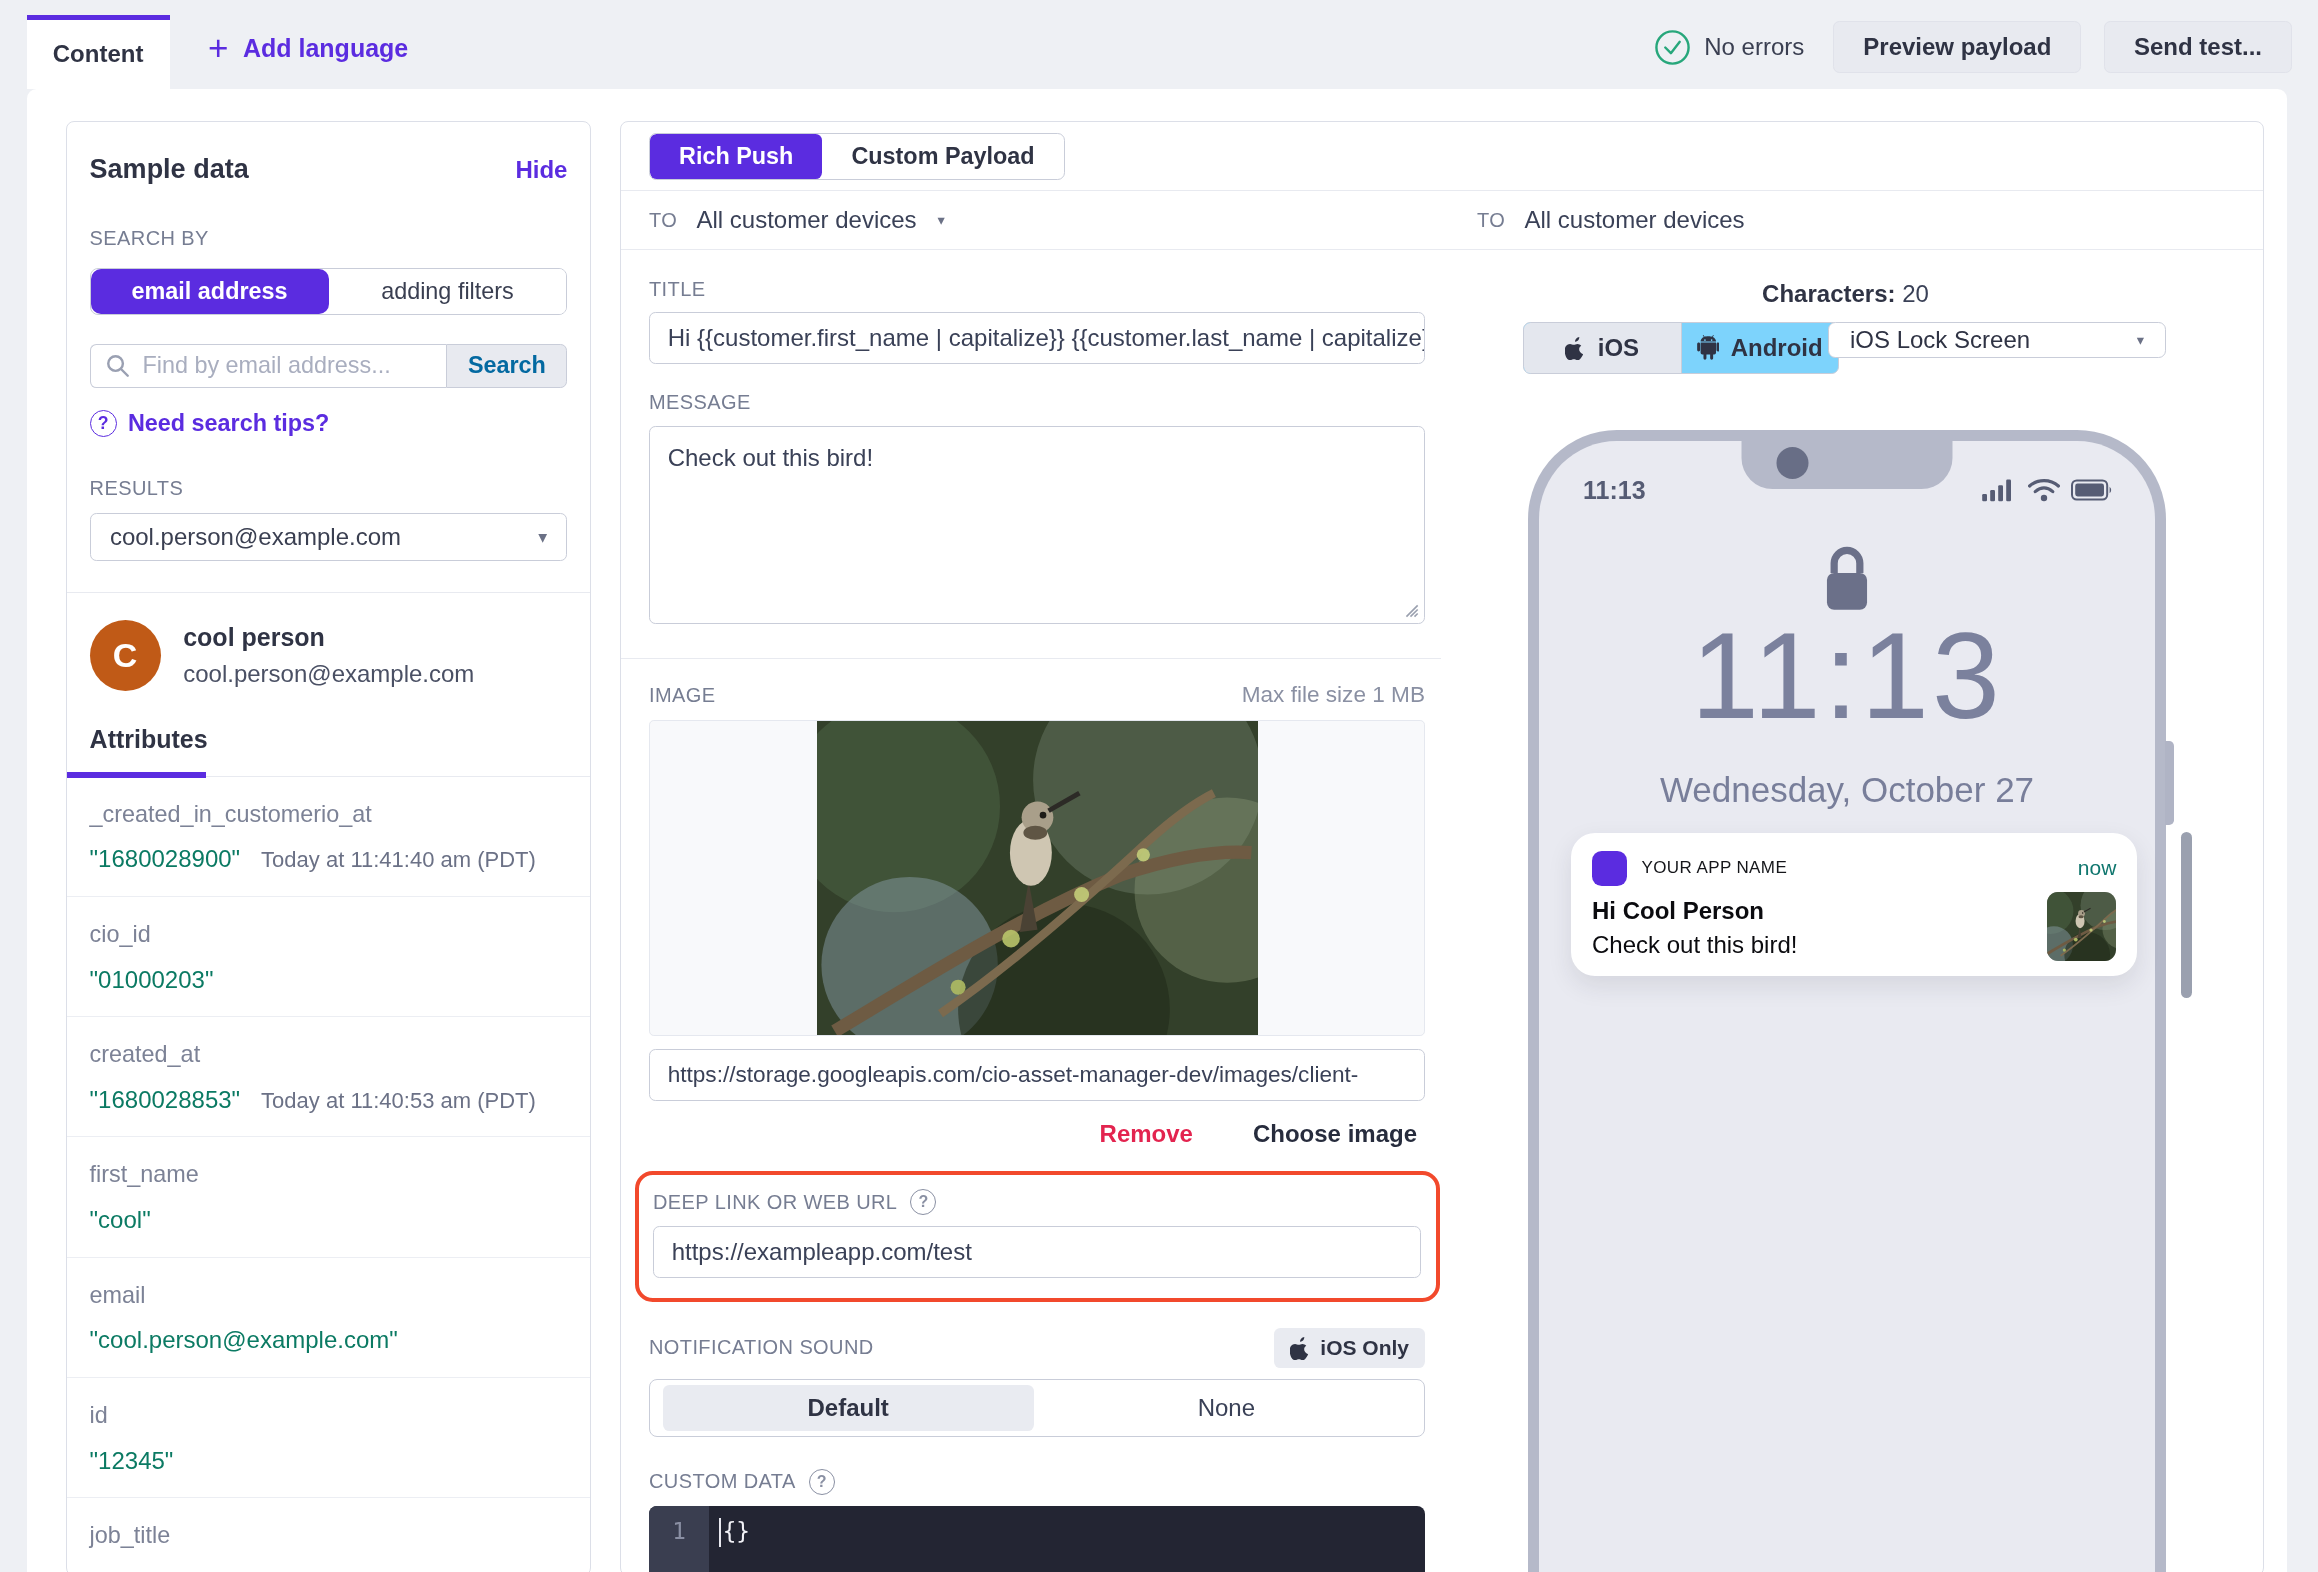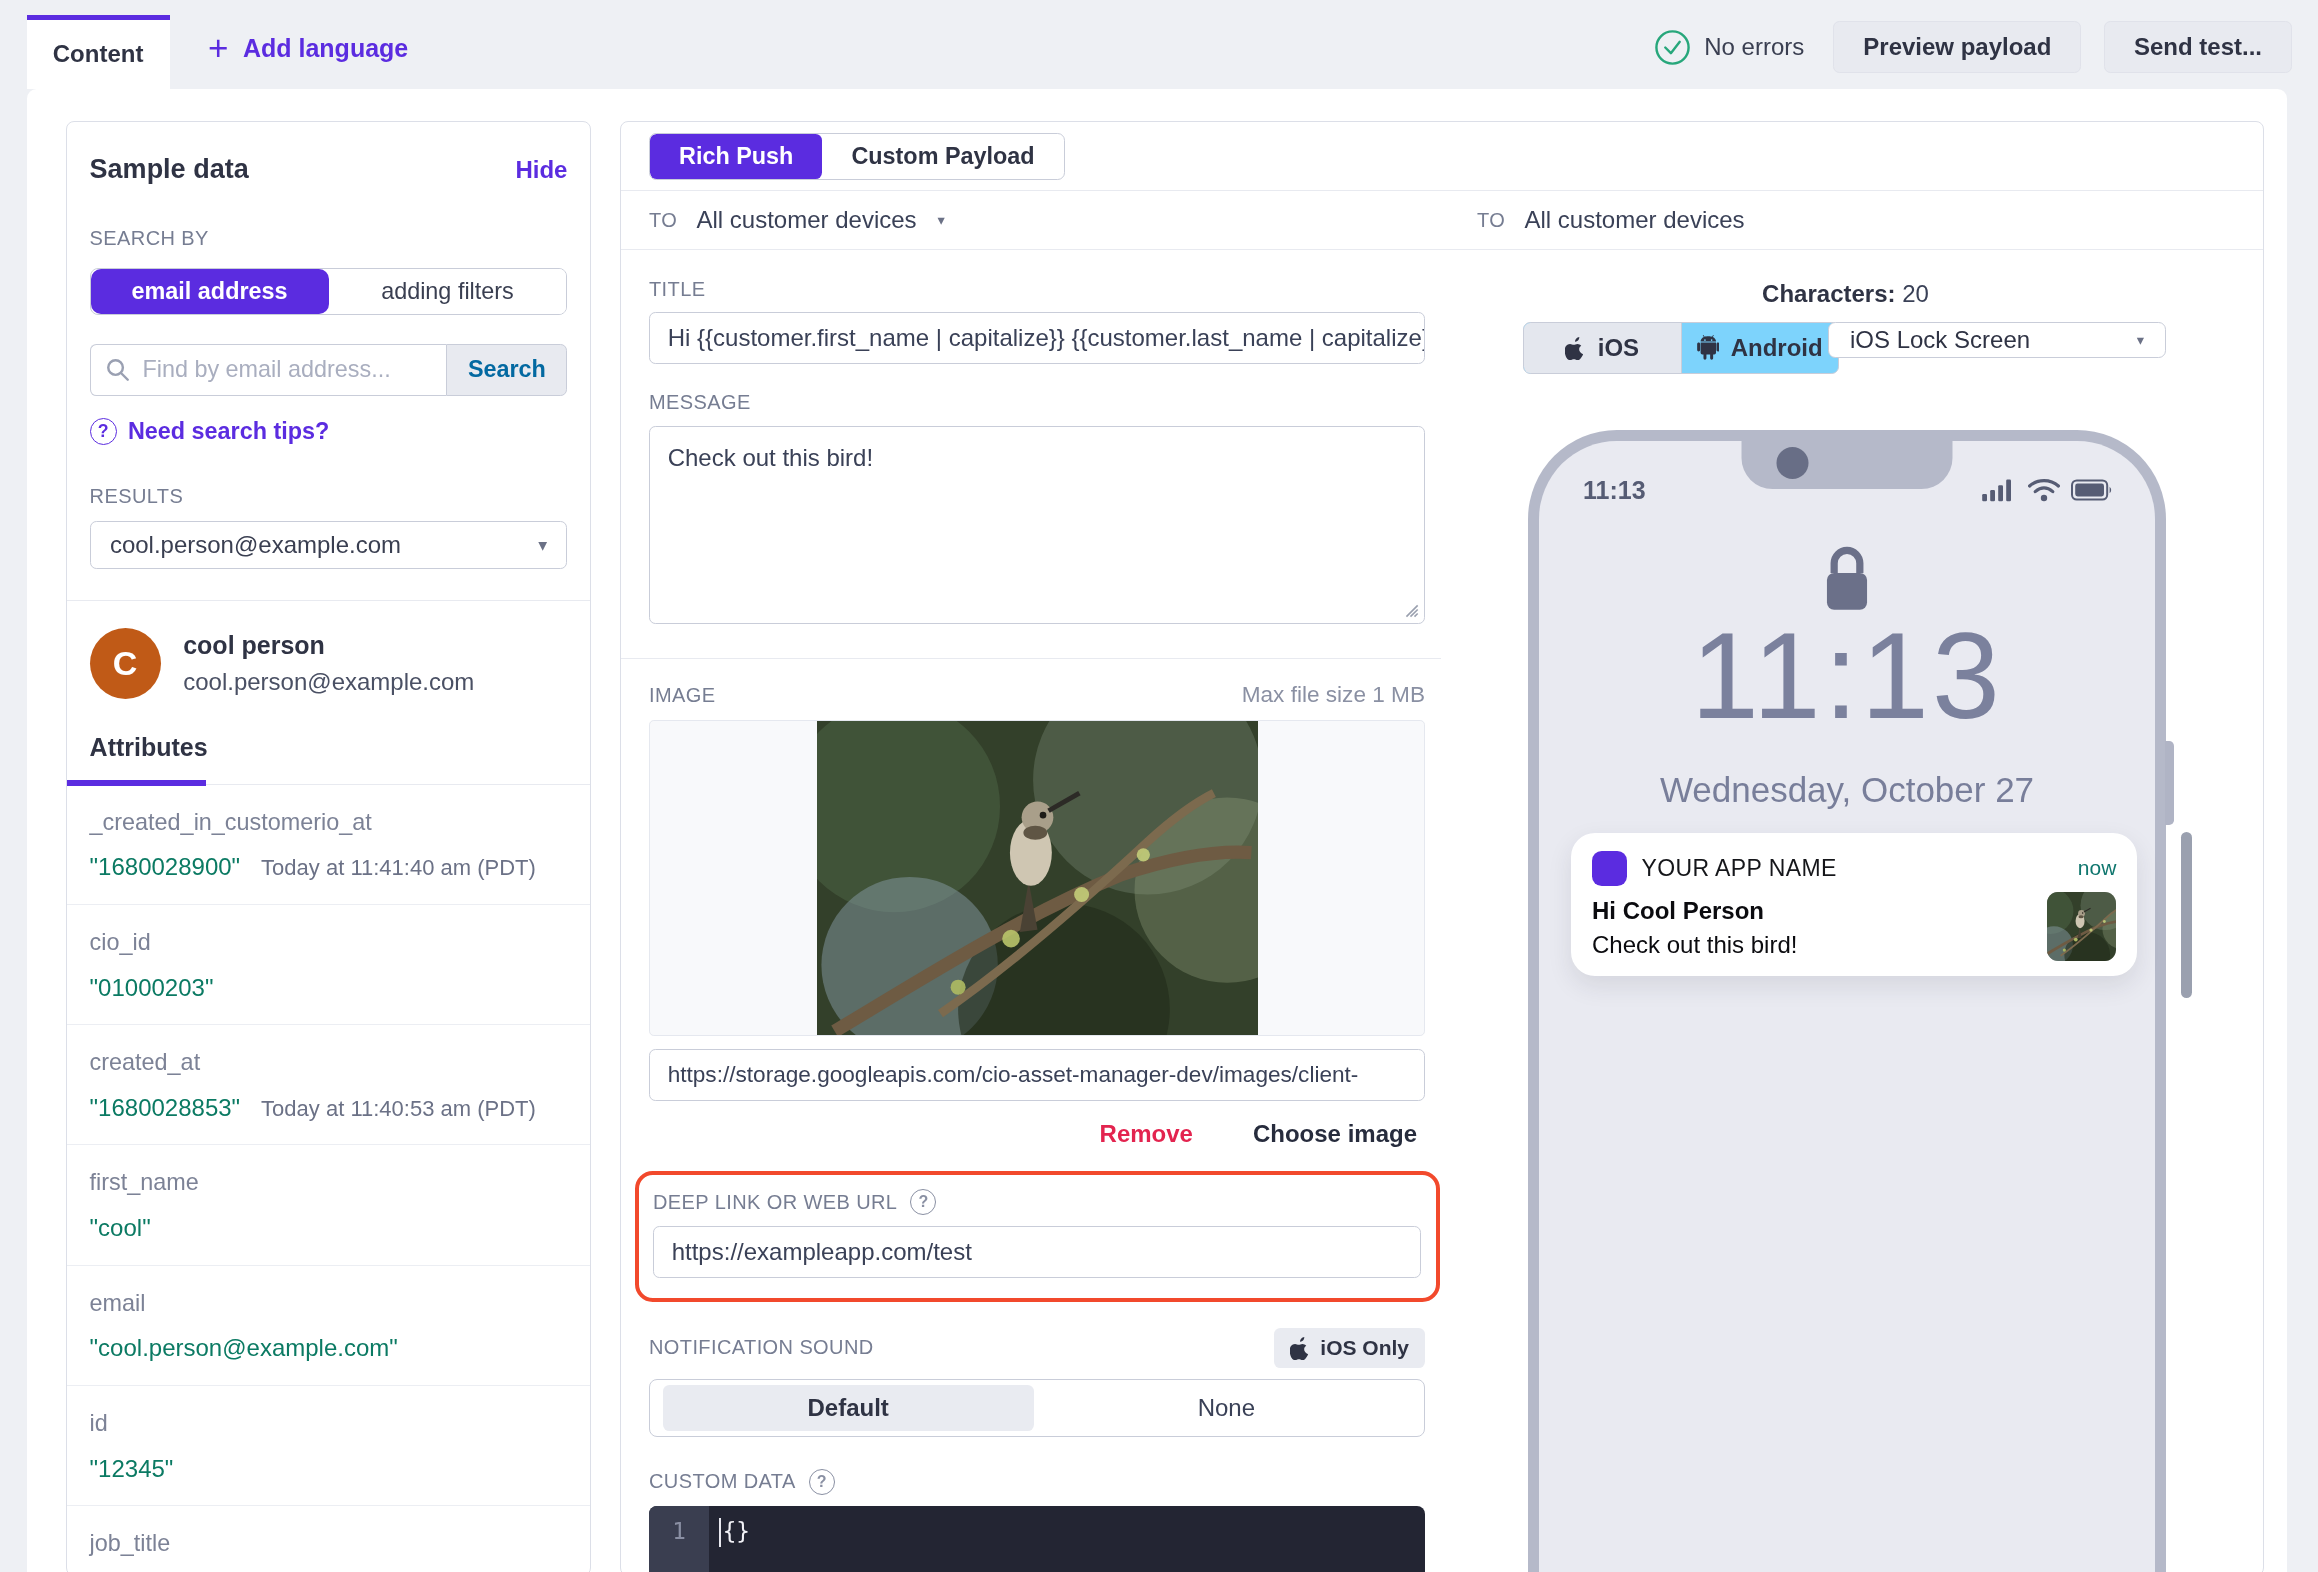--- a/index.html
+++ b/index.html
@@ -52,21 +52,21 @@
     padding:0 22.6px;overflow:hidden;
   }
   .sd-head{display:flex;align-items:center;justify-content:space-between;margin-top:32px;}
   .sd-title{font-size:27px;font-weight:700;color:#2f3344;}
   .link-purple{color:var(--accent);font-size:24px;font-weight:600;cursor:pointer;}
   .label-caps{font-size:20px;color:var(--label);letter-spacing:0.4px;}
   .mt-search-by{margin-top:42px;}
   .seg2{margin-top:17.7px;height:47px;display:flex;border:0.8px solid var(--border);border-radius:8px;overflow:hidden;}
   .seg2 .on{flex:1;background:var(--accent);color:#fff;font-size:23.4px;font-weight:700;display:flex;align-items:center;justify-content:center;border-radius:10px;}
   .seg2 .off{flex:1;background:#fff;color:#3a3f51;font-size:23.4px;font-weight:500;display:flex;align-items:center;justify-content:center;}
-  .search-row{margin-top:29px;height:52px;display:flex;}
+  .search-row{margin-top:29px;height:44px;display:flex;}
   .search-box{flex:1;border:0.8px solid var(--border);border-right:none;border-radius:6.4px 0 0 6.4px;display:flex;align-items:center;gap:11.3px;padding-left:14.5px;background:#fff;}
   .search-box .ph{font-size:23.4px;color:#a9aebf;white-space:nowrap;overflow:hidden;}
   .search-btn{width:121px;background:#e8eaf0;border:0.8px solid var(--border);border-radius:0 6.4px 6.4px 0;
     display:flex;align-items:center;justify-content:center;font-size:23.4px;font-weight:700;color:#0369a1;cursor:pointer;}
   .tips{margin-top:22.6px;display:flex;align-items:center;gap:11.3px;}
   .qmark{width:27px;height:27px;border:1.6px solid var(--accent);border-radius:50%;color:var(--accent);
     font-size:17.7px;font-weight:700;display:flex;align-items:center;justify-content:center;flex:0 0 auto;}
   .qmark.gray{border-color:#8a90a3;color:#8a90a3;width:26px;height:26px;font-size:16px;}
   .mt-results{margin-top:40px;}
   .select{margin-top:13px;height:48px;border:0.8px solid var(--border);border-radius:6.4px;display:flex;align-items:center;padding:0 19.3px;font-size:24px;color:#3a3f51;background:#fff;cursor:pointer;}
@@ -156,21 +156,21 @@
   .status-time{position:absolute;left:44px;top:35px;font-size:25px;font-weight:600;color:#565c74;}
   .status-icons{position:absolute;right:42px;top:37px;display:flex;align-items:center;gap:11.3px;color:#565c74;}
   .lockicon{position:absolute;top:103px;left:50%;transform:translateX(-50%);}
   .bigclock{position:absolute;top:171px;left:0;right:0;text-align:center;
     font-size:122px;font-weight:100;color:#7b819d;letter-spacing:3.2px;line-height:129px;}
   .bigdate{position:absolute;top:329px;left:0;right:0;text-align:center;font-size:35px;color:#787e9a;}
   .notif{position:absolute;left:32px;right:17.7px;top:392px;height:143px;background:#fff;border-radius:24px;
     box-shadow:0 9.7px 24px rgba(40,40,60,.10);padding:17.7px 21px;}
   .notif-head{display:flex;align-items:center;gap:14.5px;}
   .appicon{width:35px;height:35px;border-radius:9.7px;background:var(--accent);flex:0 0 auto;}
-  .appname{font-size:23px;color:#15161a;letter-spacing:0.4px;}
+  .appname{font-size:17px;color:#15161a;letter-spacing:0.4px;}
   .notif-time{margin-left:auto;font-size:21px;color:#0f766e;}
   .notif-body{display:flex;margin-top:11.3px;align-items:flex-start;}
   .notif-texts{flex:1;min-width:0;}
   .notif-title{font-size:24px;font-weight:700;color:#0b0b0f;}
   .notif-msg{font-size:24px;color:#0b0b0f;margin-top:6.4px;}
   .thumb{width:69px;height:69px;border-radius:11.3px;overflow:hidden;flex:0 0 auto;margin-top:-4.8px;}
   .thumb svg{width:100%;height:100%;}
   .scrollthumb{position:absolute;left:1560px;top:710px;width:11.3px;height:166px;background:#9aa0af;border-radius:6.4px;}
 </style>
 </head>

